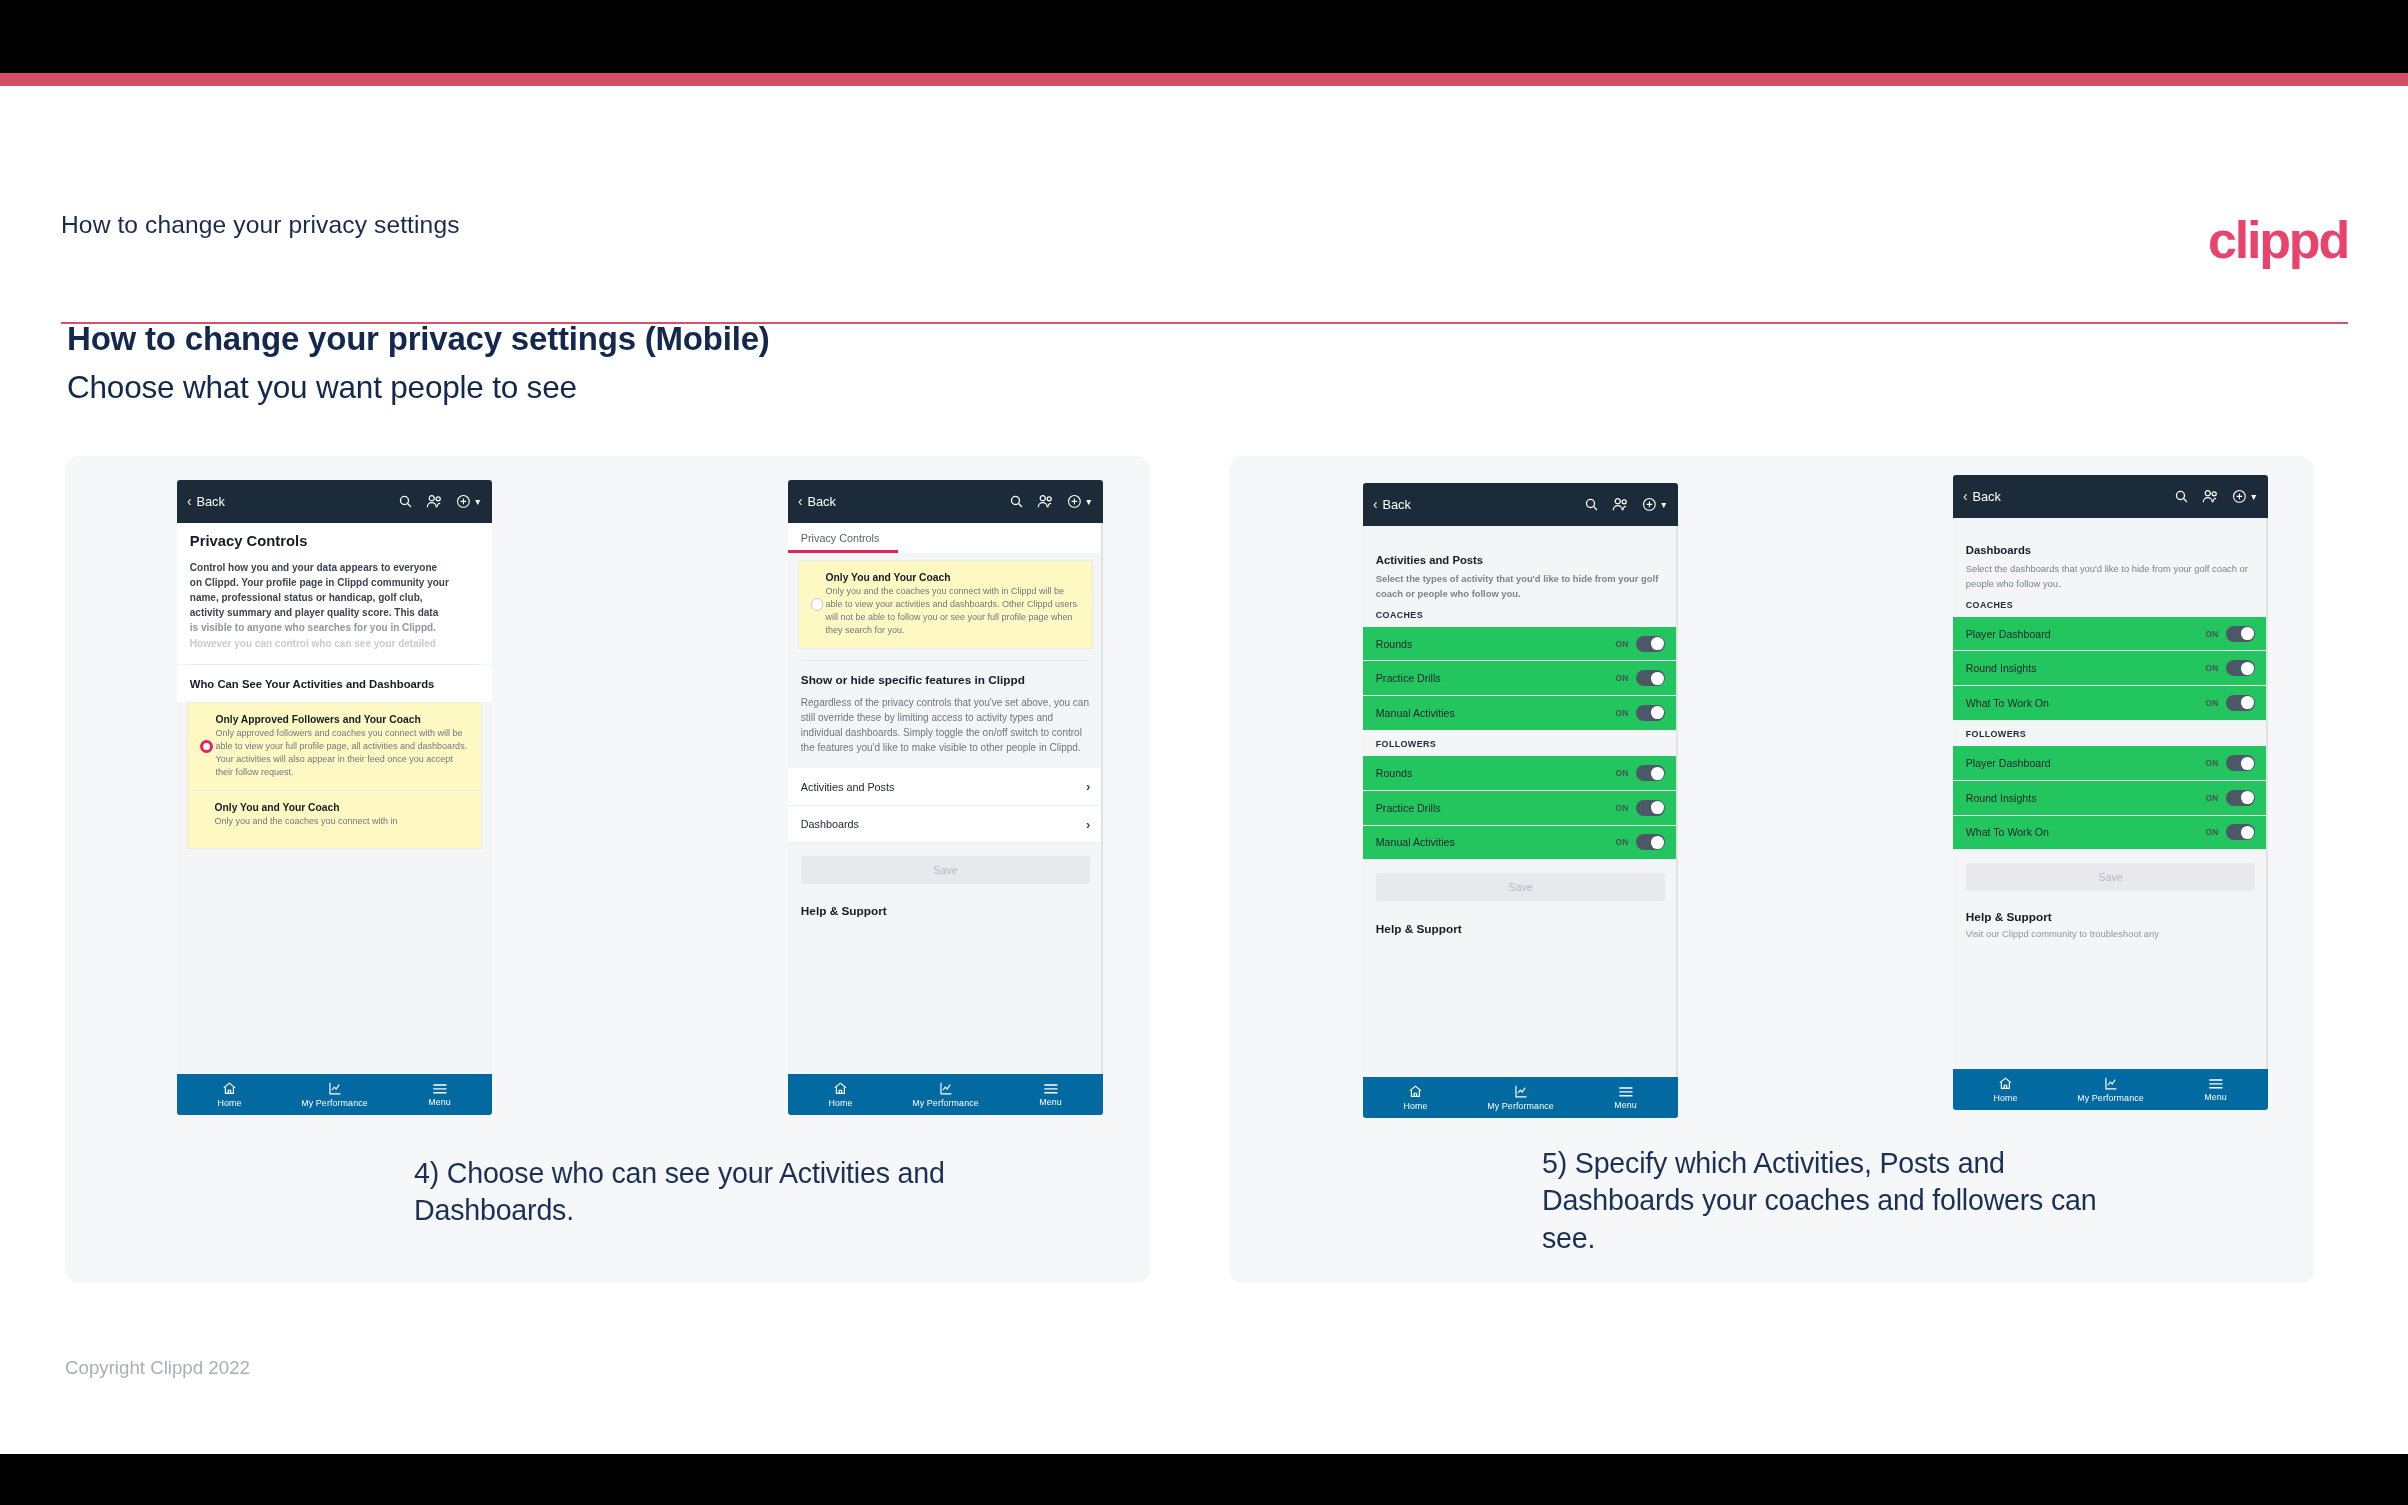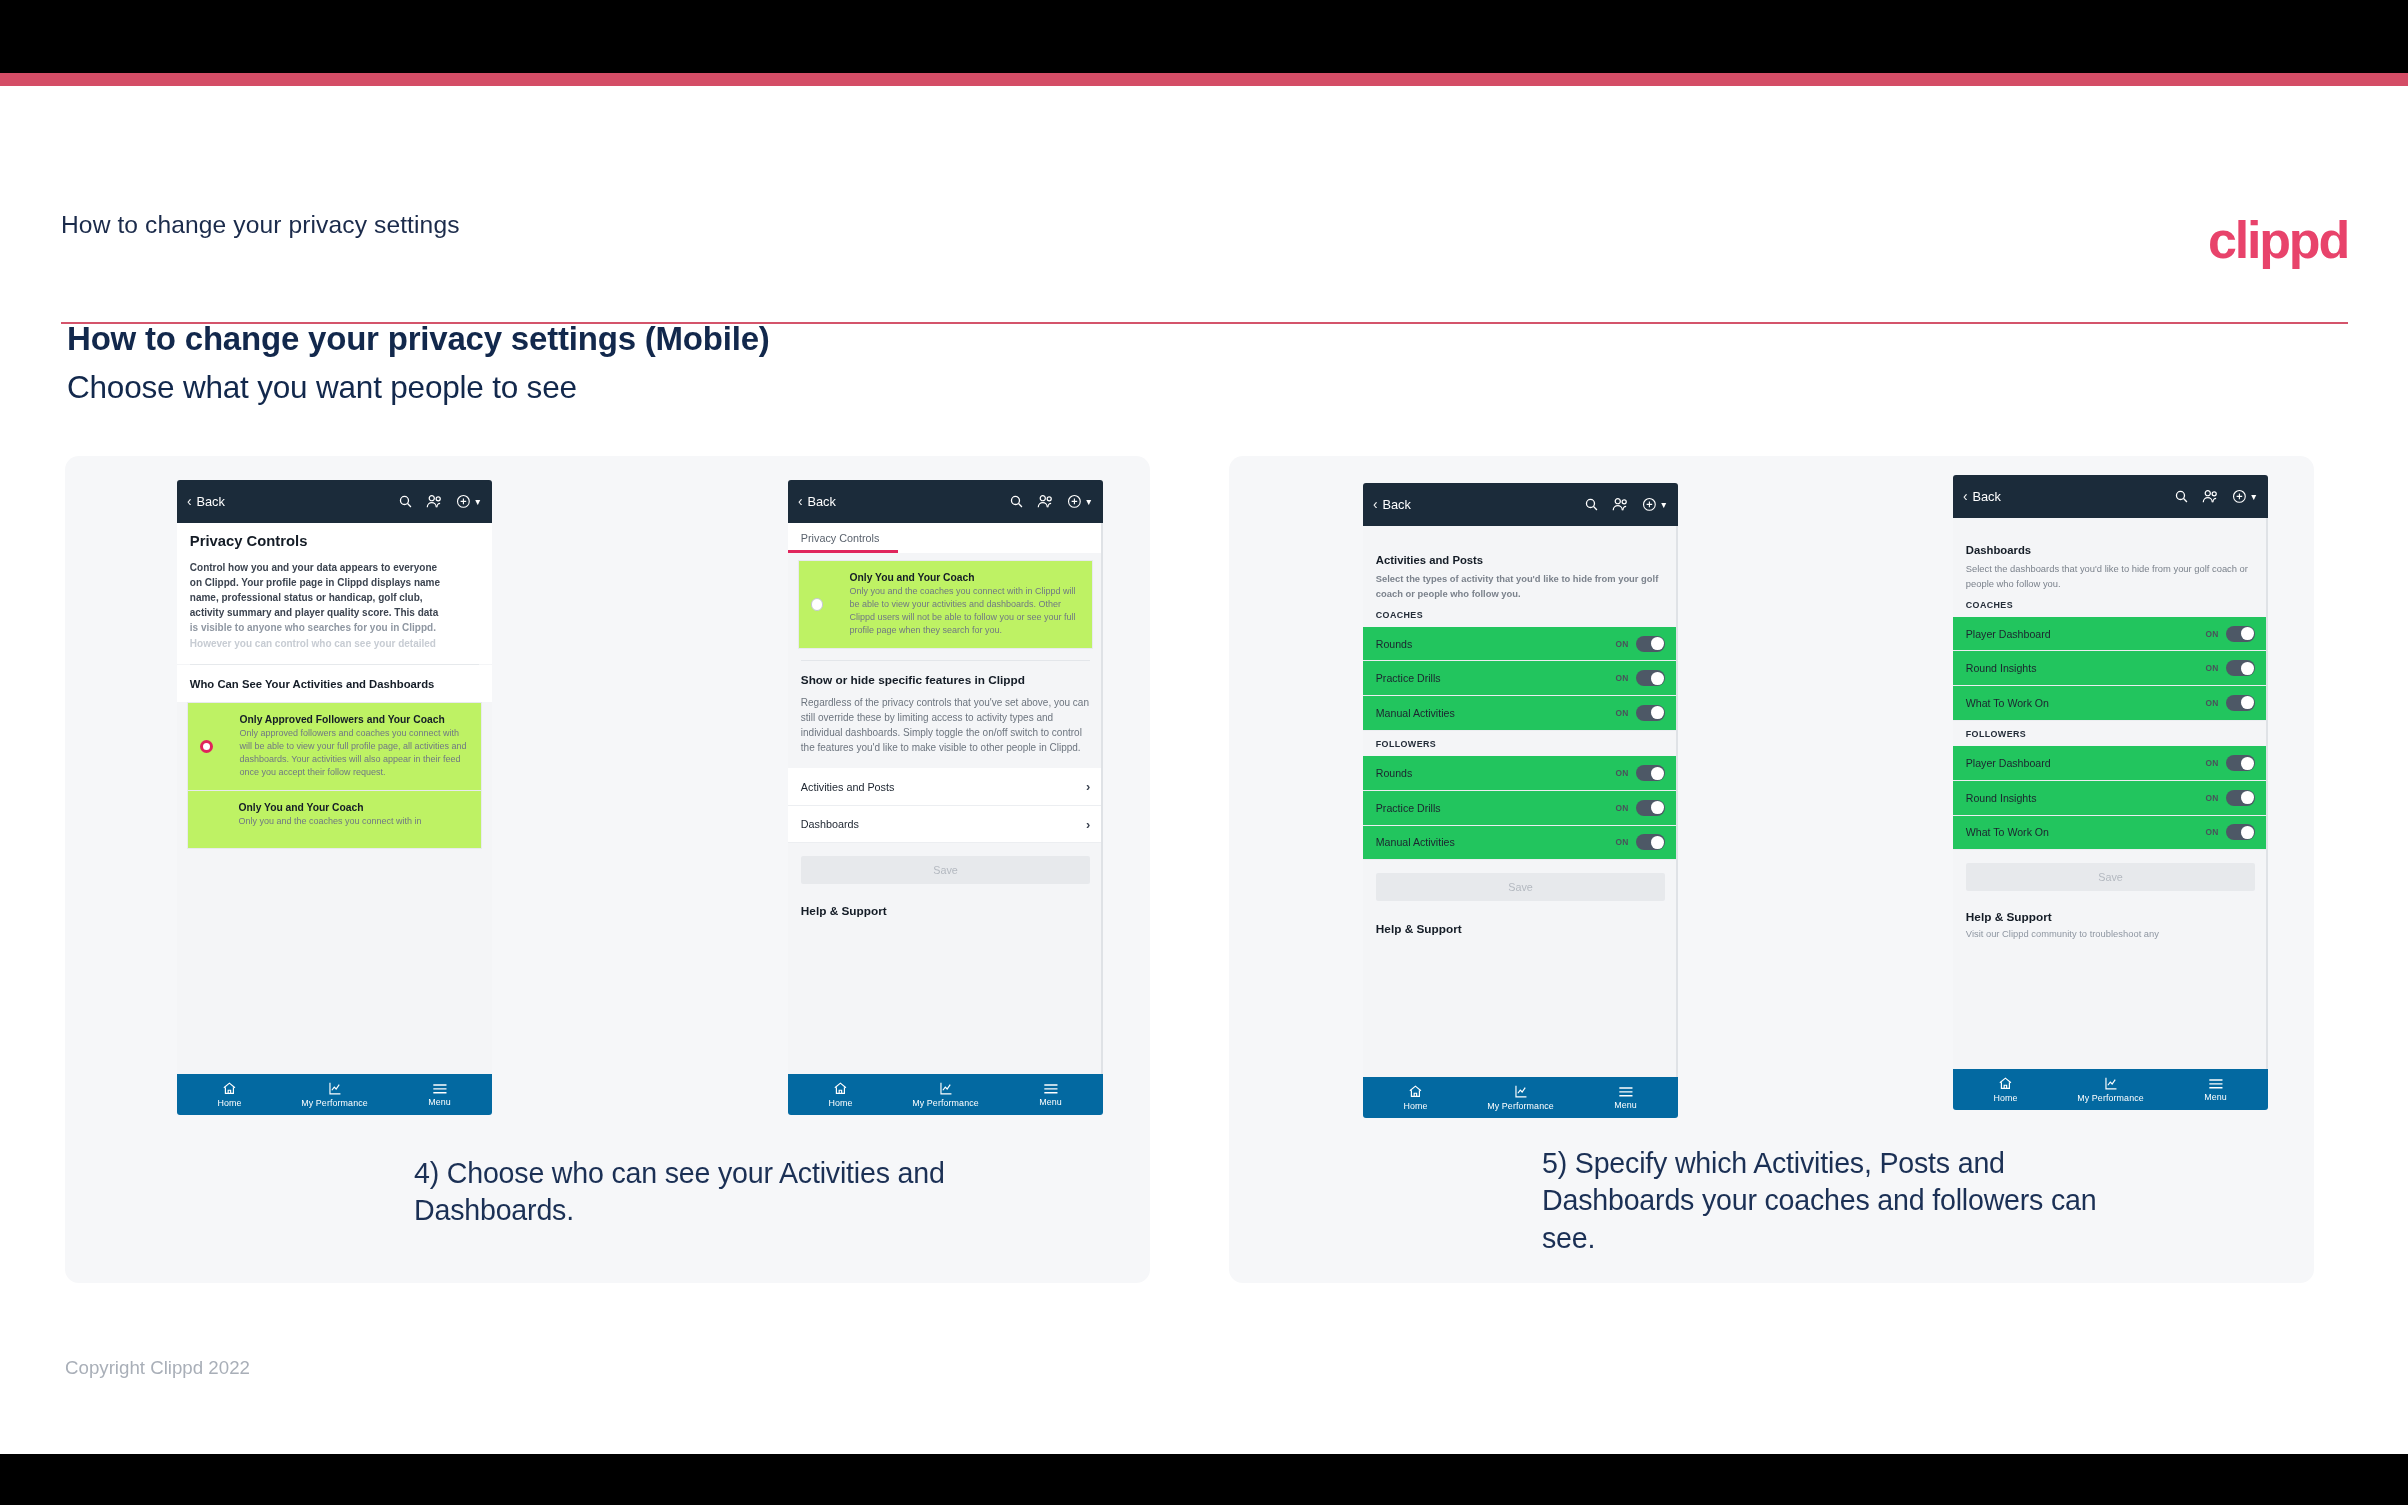--- a/index.html
+++ b/index.html
@@ -116,22 +116,22 @@
   .sec-title { font-size: 14.8px; font-weight: 700; color: #141c26; }
   .sec-para  { font-size: 10px; line-height: 1.52; color: #3c4450; font-weight: 600; }
   .fade-last { color: #c7ccd3; }
   .fade-mid  { color: #8f97a2; }
 
   .hr { height: 1px; background: #e3e6ea; margin: 9.9px 12.8px 0; }
 
   .q-head { font-size: 11.3px; font-weight: 700; color: #141c26; }
 
   .radio-card {
-    background: #bef264; border: 1px solid #e8eaee;
-    display: flex; align-items: center; gap: 26px;
+    background: #fef9c3; border: 1px solid #e8eaee;
+    display: flex; align-items: center; gap: 2px;
     padding: 10.8px 11.8px;
   }
   .radio-card + .radio-card { border-top: none; }
   .radio {
     flex: 0 0 auto; width: 12.8px; height: 12.8px; border-radius: 50%;
     border: 1.5px solid #c3c8d0; background: #fff;
   }
   .radio.selected { border: 3.9px solid #e0255c; width: 13.8px; height: 13.8px; }
   .radio-txt { flex: 1; }
   .radio-title { font-size: 10.3px; font-weight: 700; color: #141c26; margin-bottom: 2px; }
@@ -240,21 +240,21 @@
         </span>
         <span class="ph-caret">▾</span>
       </div>
     </div>
 
     <div class="ph-body">
       <div style="background:#fff; padding:9.9px 12.8px 12.8px;">
         <div class="sec-title">Privacy Controls</div>
         <div class="sec-para" style="margin-top:10.8px;">
           <div>Control how you and your data appears to everyone</div>
-          <div>on Clippd. Your profile page in Clippd displays name</div>
+          <div>on Clippd. Your profile page in Clippd community your</div>
           <div>name, professional status or handicap, golf club,</div>
           <div>activity summary and player quality score. This data</div>
           <div class="fade-mid">is visible to anyone who searches for you in Clippd.</div>
           <div class="fade-last">However you can control who can see your detailed</div>
         </div>
       </div>
       <div class="hr" style="margin-top:0; background:#e6e9ec;"></div>
       <div style="background:#fff; padding:13.8px 12.8px 11.8px;">
         <div class="q-head">Who Can See Your Activities and Dashboards</div>
       </div>

